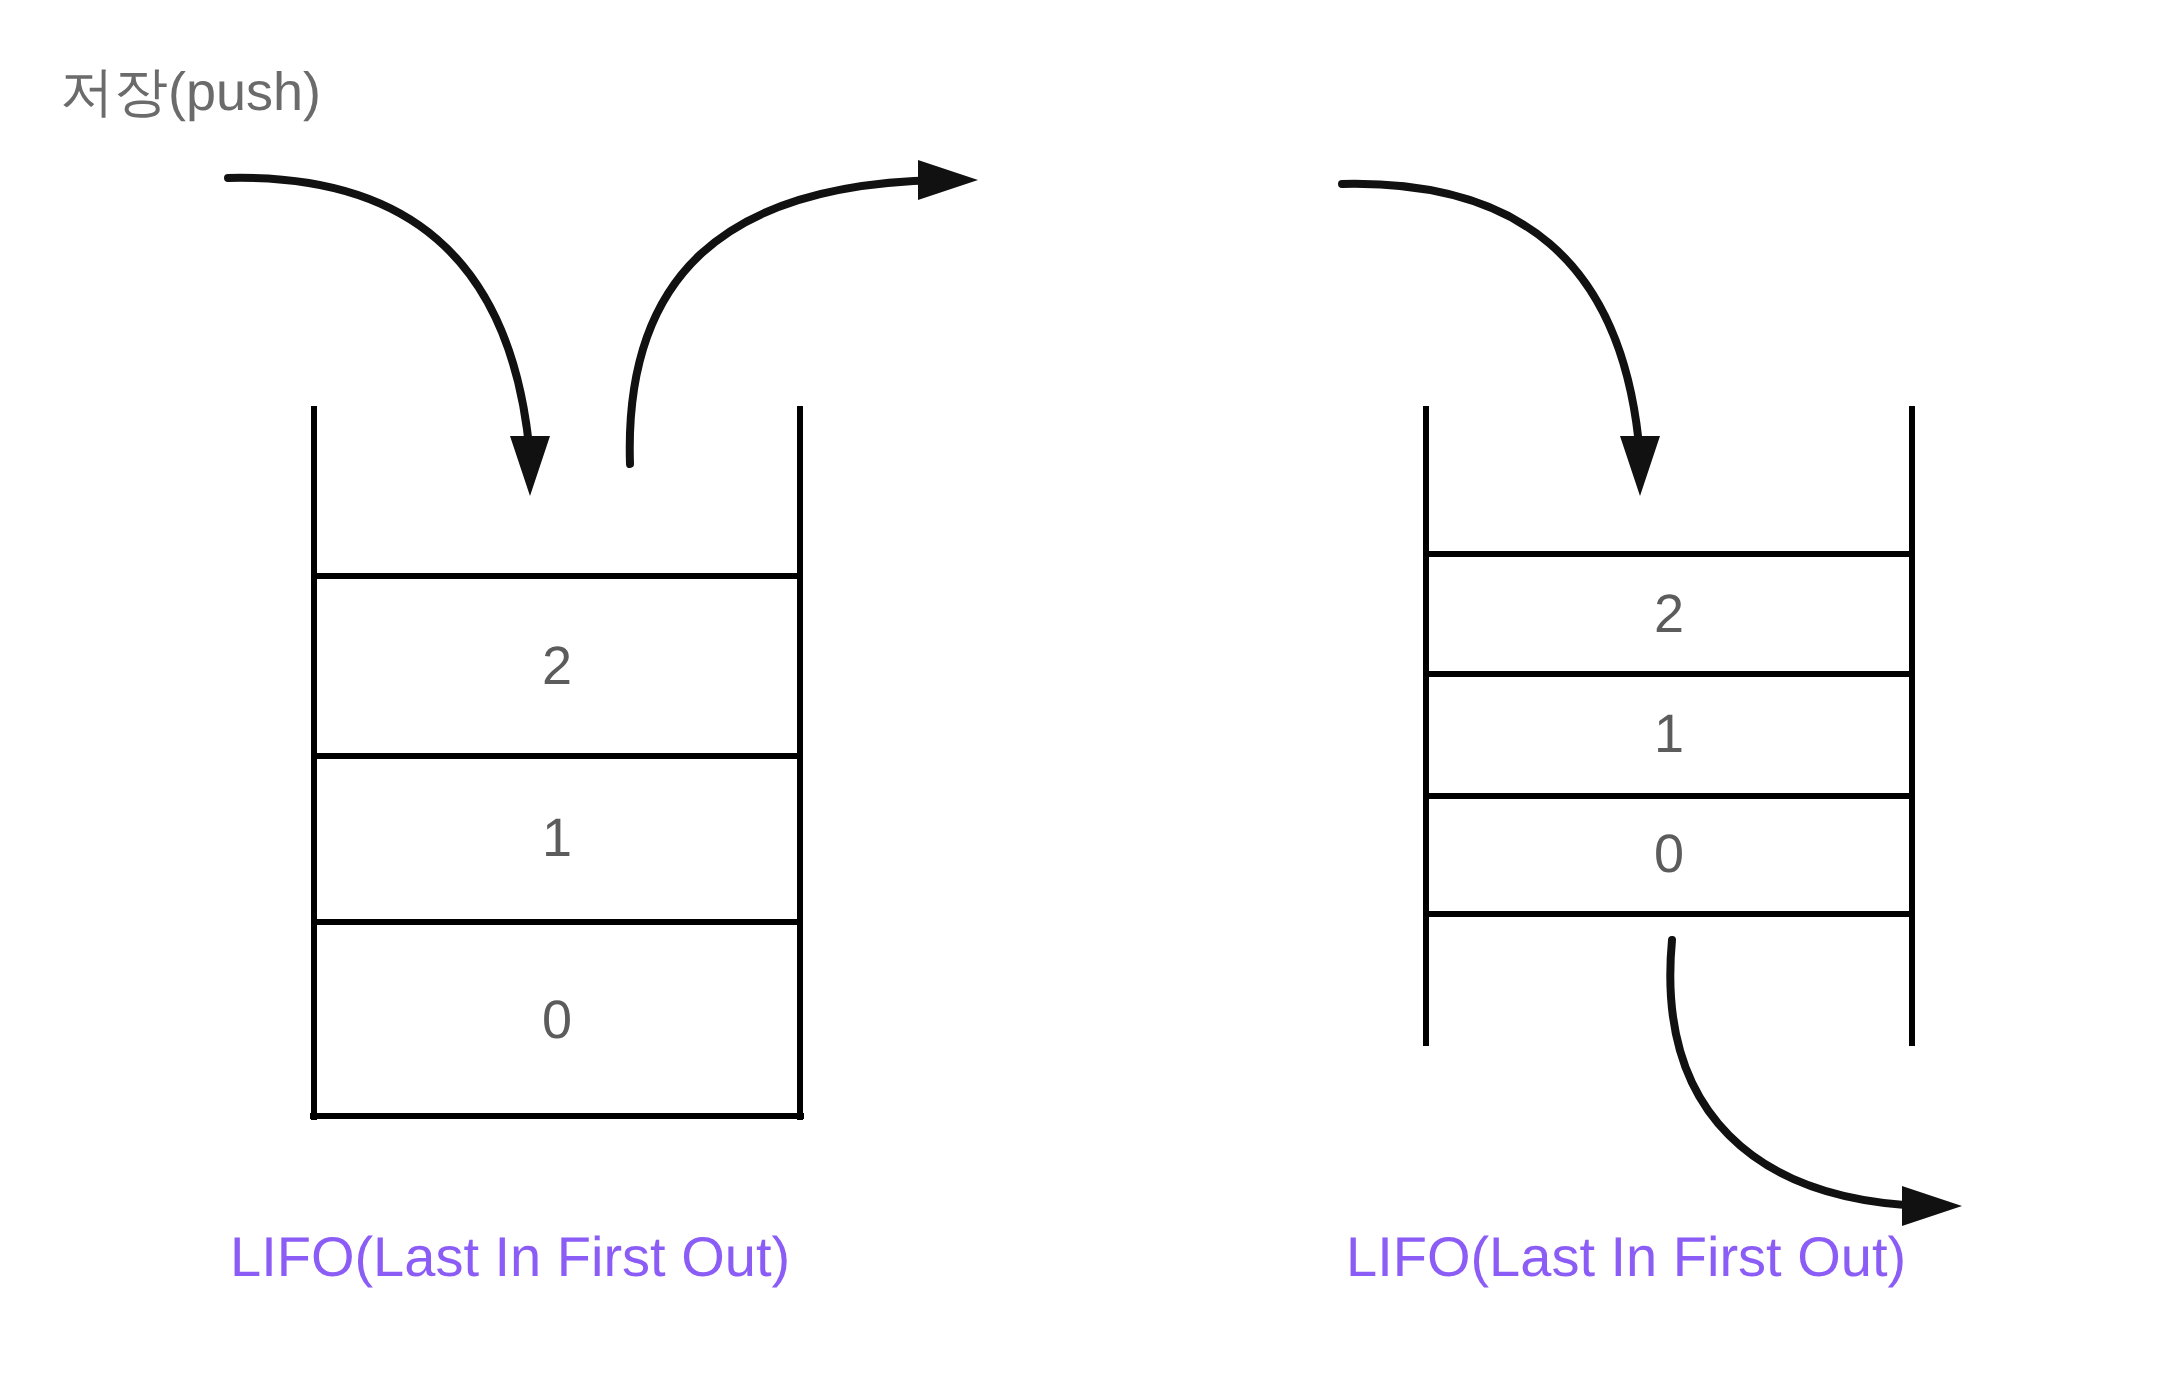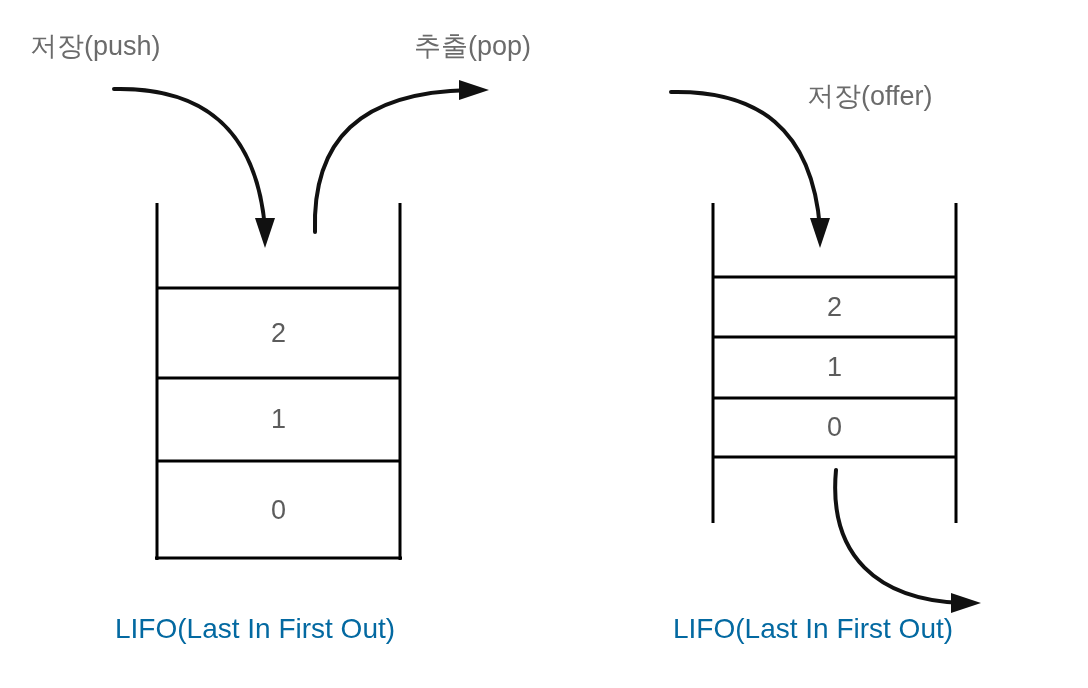--- a/index.html
+++ b/index.html
@@ -63,21 +63,21 @@
     position: absolute;
     color: #6b6b6b;
     font-size: 27px;
     line-height: 1.1;
     font-family: "Liberation Sans", "DejaVu Sans", sans-serif;
     white-space: nowrap;
     user-select: none;
   }
   .caption-label {
     position: absolute;
-    color: #0369a1;
+    color: #8b5cf6;
     font-size: 28px;
     line-height: 1.1;
     font-family: "Liberation Sans", "DejaVu Sans", sans-serif;
     white-space: nowrap;
     user-select: none;
   }
 </style>
 </head>
 <body>
 
@@ -125,29 +125,27 @@
       <polygon class="arrow-head" points="820,248 810,218 830,218"></polygon>
     </g>
 
     <g>
       <path class="flow-arrow" d="M 836 470 C 828 556 878 600 962 603"></path>
       <polygon class="arrow-head" points="981,603 951,593 951,613"></polygon>
     </g>
   </svg>
 
   <div class="op-label" style="left:30px; top:32px;">저장(push)</div>
-  <div class="op-label" style="left:414px; top:32px;">추출(pop)</div>
 
   <div class="cell-value" style="left:157px; top:320px; width:243px;">2</div>
   <div class="cell-value" style="left:157px; top:406px; width:243px;">1</div>
   <div class="cell-value" style="left:157px; top:497px; width:243px;">0</div>
 
   <div class="caption-label" style="left:115px; top:614px;">LIFO(Last In First Out)</div>
 
-  <div class="op-label" style="left:807px; top:82px;">저장(offer)</div>
 
   <div class="cell-value" style="left:713px; top:294px; width:243px;">2</div>
   <div class="cell-value" style="left:713px; top:354px; width:243px;">1</div>
   <div class="cell-value" style="left:713px; top:414px; width:243px;">0</div>
 
   <div class="caption-label" style="left:673px; top:614px;">LIFO(Last In First Out)</div>
 
 </div>
 
 </body></html>

